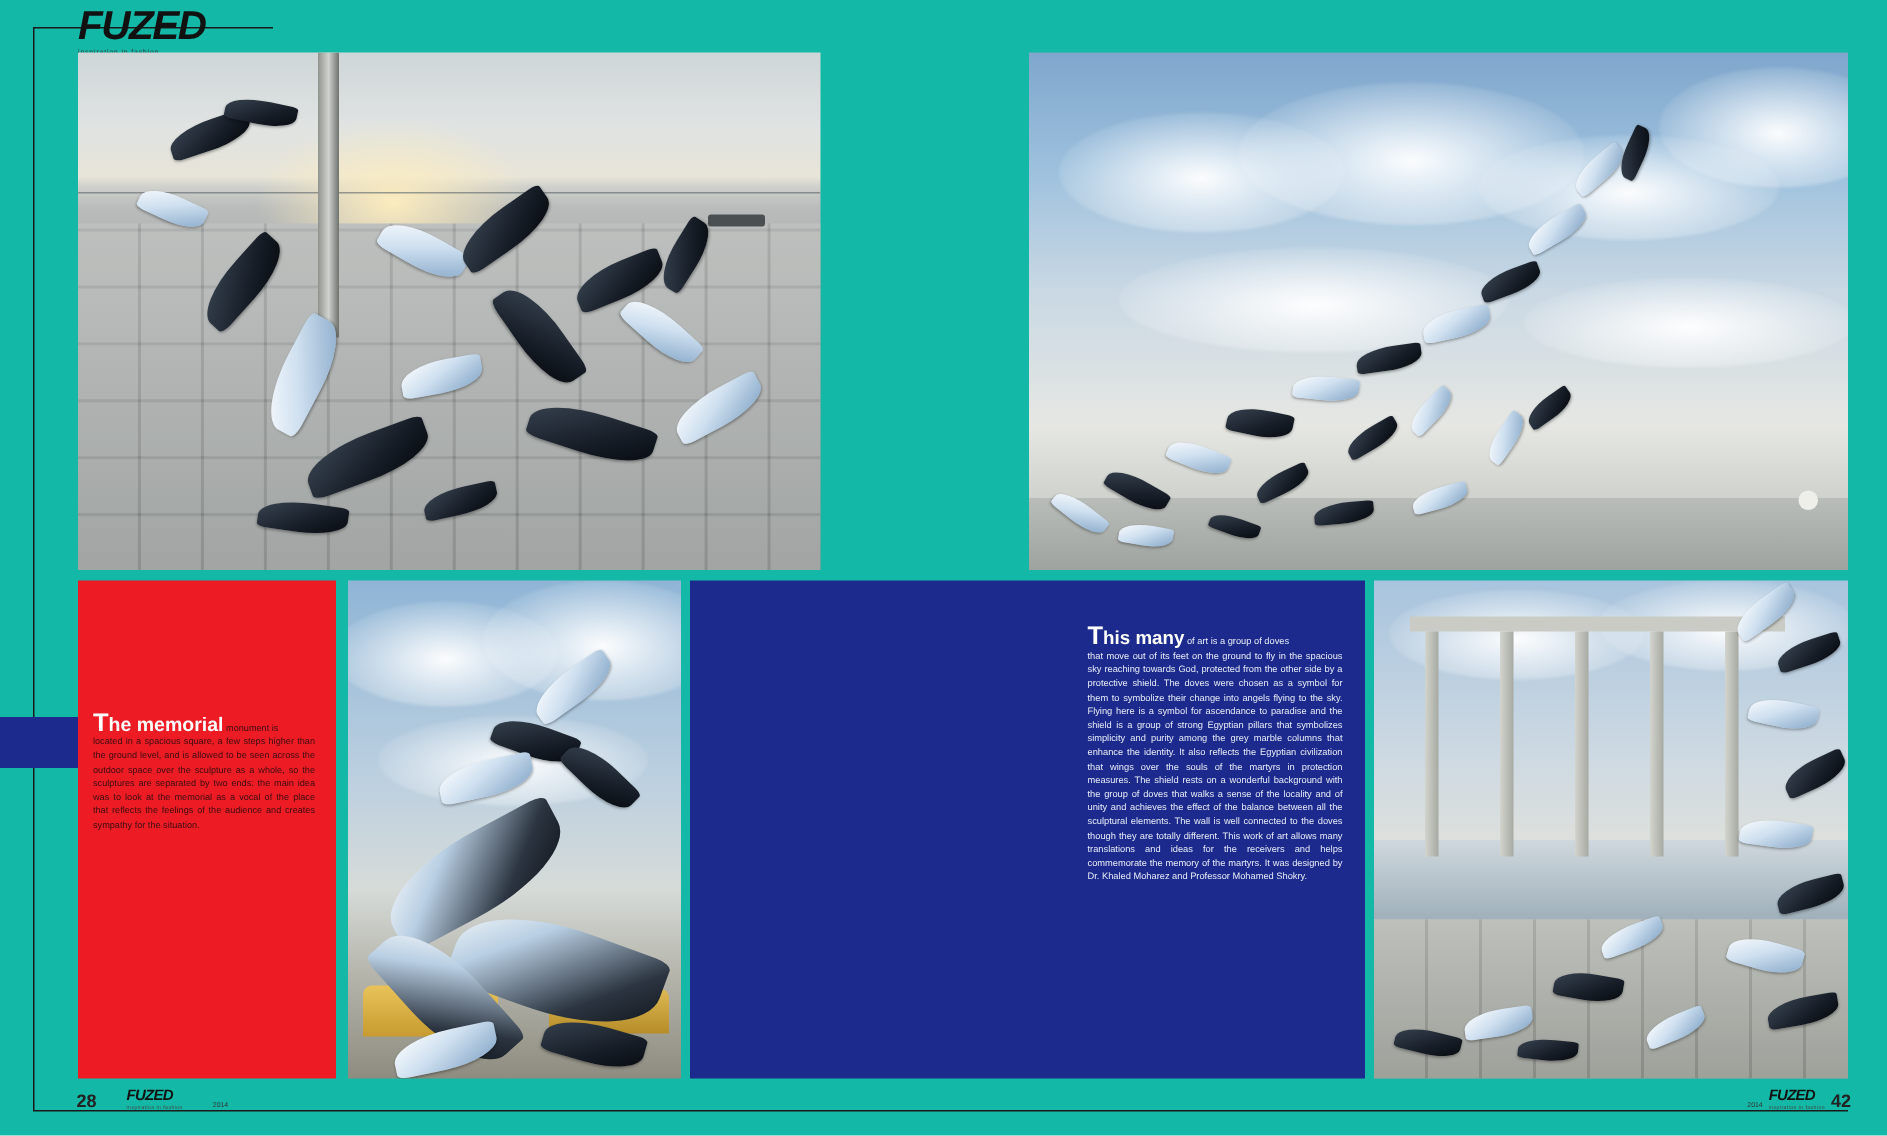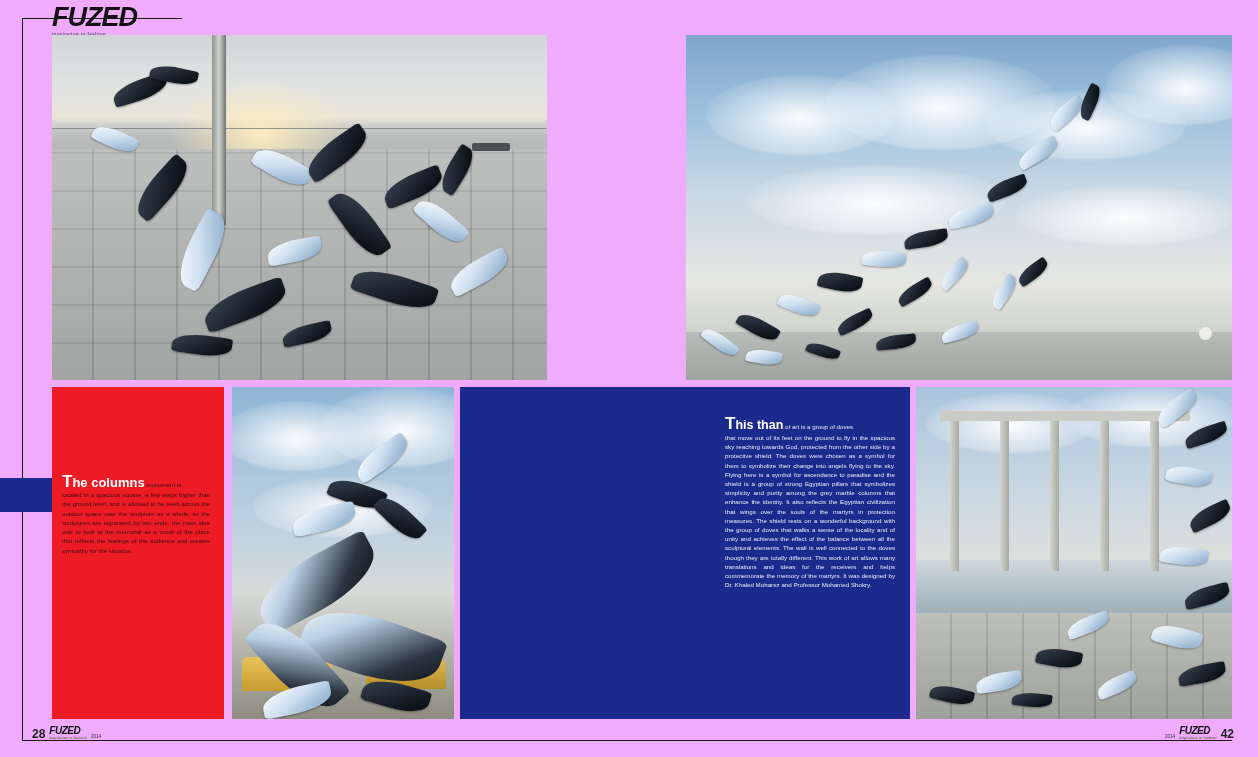--- a/index.html
+++ b/index.html
@@ -12,21 +12,21 @@
     height: 757px;
     position: relative;
     font-family: "Liberation Sans", sans-serif;
     overflow: hidden;
   }
 
   
   .page {
     position: absolute;
     inset: 0;
-    background: #f0abfc;
+    background: #14b8a6;
   }
   .frame-left {
     position: absolute;
     left: 22px;
     top: 18px;
     width: 1px;
     height: 722px;
     background: #1a1a1a;
   }
   .frame-top {
@@ -271,25 +271,25 @@
   #photo-bottom-right .deck {
     position: absolute; left: 0; bottom: 0; width: 100%; height: 32%;
     background:
       repeating-linear-gradient(90deg, rgba(255,255,255,0.10) 0 34px, rgba(0,0,0,0.07) 34px 36px),
       linear-gradient(#b6b9b3, #93968f);
   }
 
   
   .folio-left {
     position: absolute;
-    left: 32px;
+    left: 51px;
     top: 726px;
     display: flex;
     align-items: flex-end;
-    gap: 4px;
+    gap: 20px;
   }
   .folio-right {
     position: absolute;
     right: 24px;
     top: 726px;
     display: flex;
     align-items: flex-end;
     gap: 4px;
   }
   .folio-num {
@@ -384,21 +384,21 @@
     <div class="bird light" style="left:300px;top:250px;width:36px;height:14px;transform:rotate(-55deg);"></div>
     <div class="bird dark" style="left:330px;top:230px;width:34px;height:14px;transform:rotate(-35deg);"></div>
     <div class="bird light" style="left:60px;top:315px;width:36px;height:14px;transform:rotate(10deg);"></div>
     <div class="bird dark" style="left:190px;top:300px;width:40px;height:14px;transform:rotate(-5deg);"></div>
     <div class="bird light" style="left:255px;top:290px;width:38px;height:14px;transform:rotate(-15deg);"></div>
     <div class="bird dark" style="left:120px;top:310px;width:34px;height:12px;transform:rotate(20deg);"></div>
   </div>
 
   <div id="panel-red">
     <div class="dropcap-line">
-      <span class="cap">T</span><span>he columns</span><span class="lead"> monument is</span>
+      <span class="cap">T</span><span>he memorial</span><span class="lead"> monument is</span>
     </div>
     <div class="body">located in a spacious square, a few steps higher than the ground level, and is allowed to be seen across the outdoor space over the sculpture as a whole, so the sculptures are separated by two ends: the main idea was to look at the memorial as a vocal of the place that reflects the feelings of the audience and creates sympathy for the situation.</div>
   </div>
 
   <div class="photo" id="photo-mid-left">
     <div class="cloud" style="left:-10px;top:14px;width:150px;height:70px;"></div>
     <div class="cloud" style="left:90px;top:0px;width:160px;height:80px;"></div>
     <div class="cloud" style="left:20px;top:90px;width:180px;height:60px;"></div>
     <div class="tent"></div>
     <div class="tent2"></div>
@@ -409,21 +409,21 @@
     <div class="bird light" style="left:120px;top:60px;width:60px;height:22px;transform:rotate(-35deg);"></div>
     <div class="bird dark" style="left:96px;top:96px;width:58px;height:22px;transform:rotate(20deg);"></div>
     <div class="bird light" style="left:60px;top:120px;width:64px;height:24px;transform:rotate(-12deg);"></div>
     <div class="bird dark" style="left:140px;top:120px;width:56px;height:22px;transform:rotate(44deg);"></div>
     <div class="bird light" style="left:30px;top:300px;width:70px;height:26px;transform:rotate(-12deg);"></div>
     <div class="bird dark" style="left:130px;top:296px;width:68px;height:26px;transform:rotate(16deg);"></div>
   </div>
 
   <div id="panel-blue">
     <div class="headline">
-      <span class="cap">T</span><span>his than</span><span class="lead"> of art is a group of doves</span>
+      <span class="cap">T</span><span>his many</span><span class="lead"> of art is a group of doves</span>
     </div>
     <div class="col">that move out of its feet on the ground to fly in the spacious sky reaching towards God, protected from the other side by a protective shield. The doves were chosen as a symbol for them to symbolize their change into angels flying to the sky. Flying here is a symbol for ascendance to paradise and the shield is a group of strong Egyptian pillars that symbolizes simplicity and purity among the grey marble columns that enhance the identity. It also reflects the Egyptian civilization that wings over the souls of the martyrs in protection measures. The shield rests on a wonderful background with the group of doves that walks a sense of the locality and of unity and achieves the effect of the balance between all the sculptural elements. The wall is well connected to the doves though they are totally different. This work of art allows many translations and ideas for the receivers and helps commemorate the memory of the martyrs. It was designed by Dr. Khaled Moharez and Professor Mohamed Shokry.</div>
   </div>
 
   <div class="photo" id="photo-bottom-right">
     <div class="cloud" style="left:10px;top:6px;width:170px;height:60px;"></div>
     <div class="cloud" style="left:150px;top:0px;width:170px;height:60px;"></div>
     <div class="sea"></div>
     <div class="deck"></div>
     <div class="pergola"></div>

